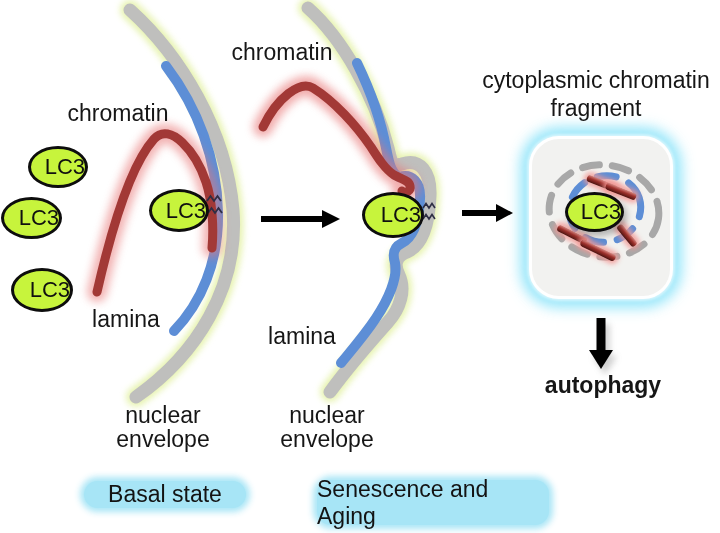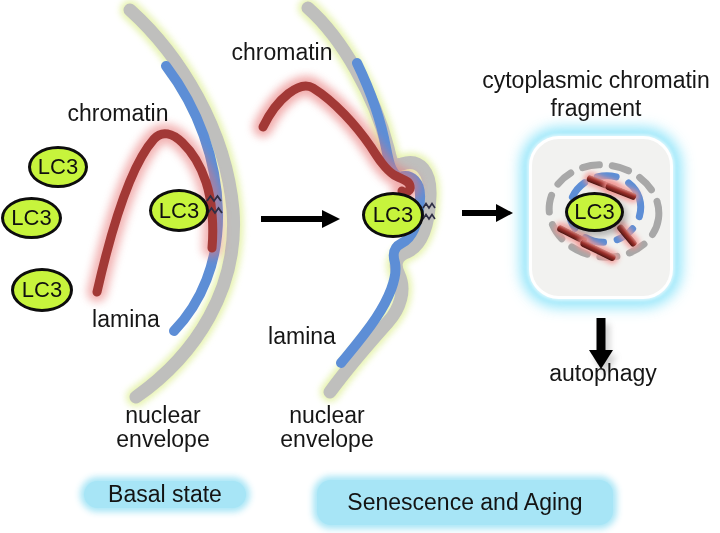--- a/index.html
+++ b/index.html
@@ -9,21 +9,21 @@
   }
   .art { position:absolute; left:0; top:0; z-index:2; pointer-events:none; }
   .label {
     position:absolute; z-index:4; color:#161616; font-size:23px;
     text-align:center; line-height:24px; white-space:nowrap;
   }
   .label span { display:block; }
   .lc3 {
     position:absolute; z-index:5; background:#c7f43c;
     border:3px solid #0d0d0d; border-radius:50%;
-    display:flex; align-items:center; justify-content:center;
+    display:flex; align-items:center; justify-content:flex-end;
     font-size:22px; color:#101010; box-sizing:border-box;
   }
   .lc3-shadow { box-shadow:3px 4px 6px rgba(60,60,60,0.35); }
   .badge {
     position:absolute; z-index:1; background:#a7e5f6; border-radius:14px;
     box-shadow:0 0 6px 4px rgba(167,229,246,0.95);
     display:flex; align-items:center; justify-content:center;
     font-size:23px; color:#131313;
   }
   .fragment-box {
@@ -37,21 +37,21 @@
     background:linear-gradient(#d98a85 0%, #9e322d 45%, #4f1310 100%);
     box-shadow:0 0 5px 3px rgba(243,152,148,0.85);
   }
 </style>
 </head>
 <body>
 
 <div class="canvas">
 
   <div class="badge" style="left:84px; top:481px; width:162px; height:27px;">Basal state</div>
-  <div class="badge" style="left:317px; top:480px; width:296px; height:45px;">Senescence and Aging</div>
+  <div class="badge" style="left:317px; top:480px; width:232px; height:45px;">Senescence and Aging</div>
 
   <div class="fragment-box"></div>
 
   <svg class="art" width="720" height="533" viewBox="0 0 720 533">
     <defs>
       <filter id="soft3" x="-30%" y="-30%" width="160%" height="160%">
         <feGaussianBlur stdDeviation="3"></feGaussianBlur>
       </filter>
       <filter id="soft4" x="-30%" y="-30%" width="160%" height="160%">
         <feGaussianBlur stdDeviation="4"></feGaussianBlur>
@@ -129,17 +129,17 @@
     <span>envelope</span>
   </div>
   <div class="label" style="left:237px; top:403px; width:180px;">
     <span>nuclear</span>
     <span>envelope</span>
   </div>
   <div class="label" style="left:468px; top:66px; width:256px; line-height:28px;">
     <span>cytoplasmic chromatin</span>
     <span>fragment</span>
   </div>
-  <div class="label" style="left:513px; top:360px; width:180px; line-height:27px;">
+  <div class="label" style="left:513px; top:372px; width:180px; line-height:27px;font-weight:bold;">
     <span>autophagy</span>
   </div>
 
 </div>
 
 </body></html>

